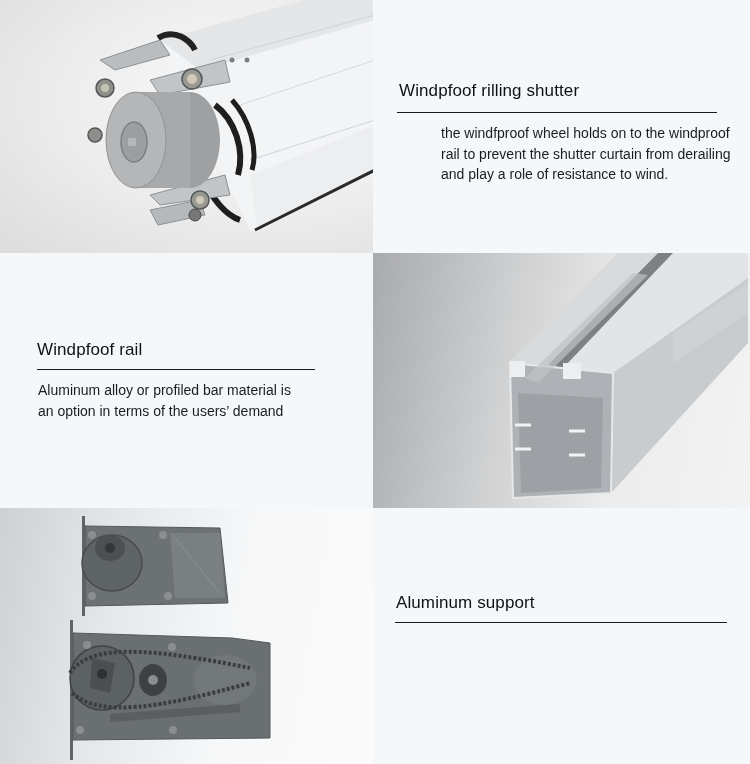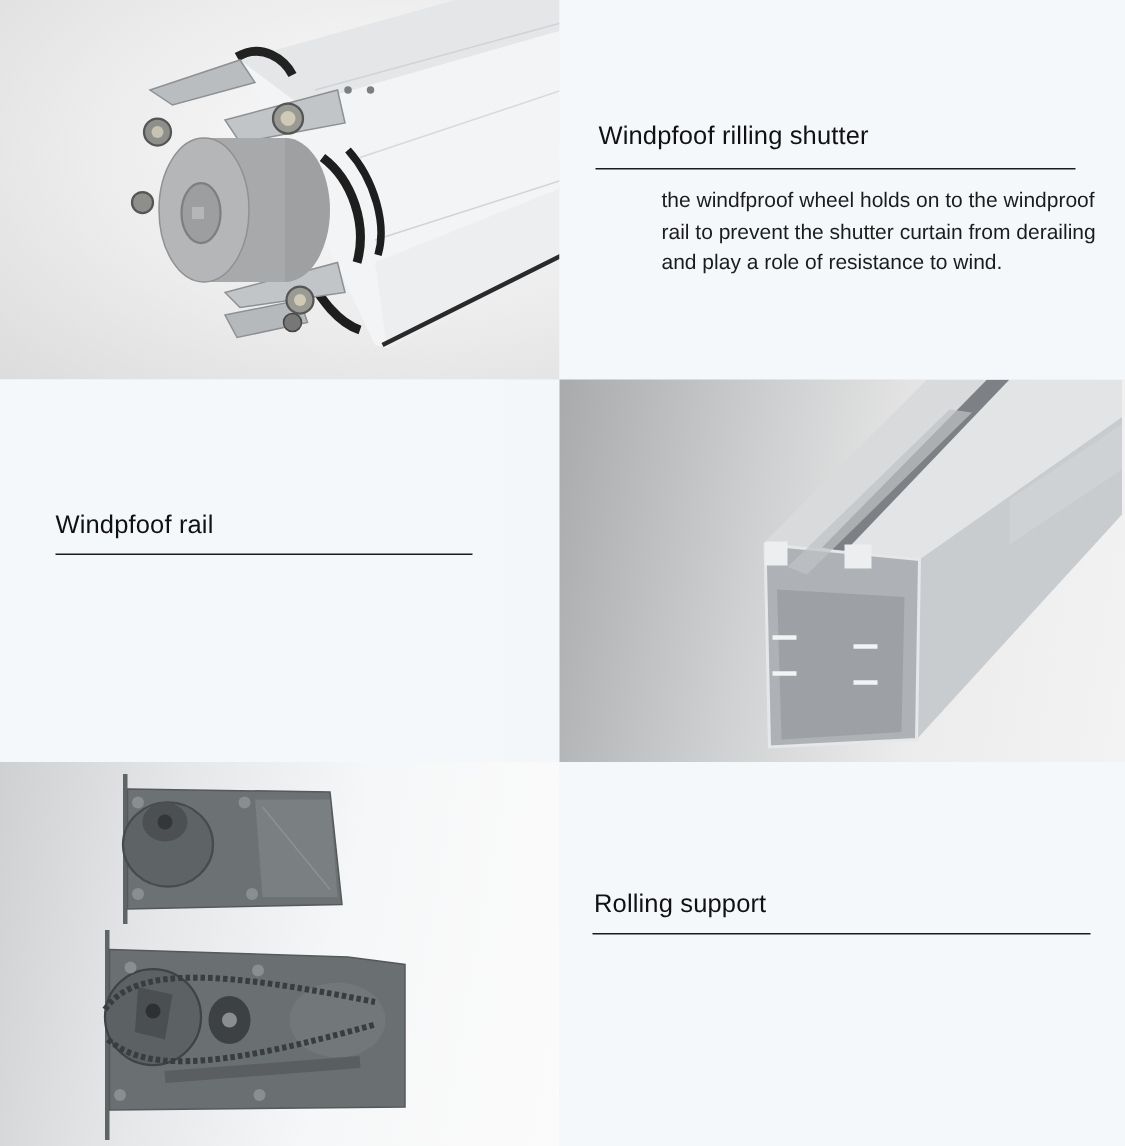--- a/index.html
+++ b/index.html
@@ -82,20 +82,22 @@
   <div class="heading" style="left:26px; top:81px;">Windpfoof rilling shutter</div>
   <div class="rule" style="left:24px; top:112px; width:320px;"></div>
   <div class="desc" style="left:27px; top:123px;margin-left:41px;">the windfproof wheel holds on to the windproof
 rail to prevent the shutter curtain from derailing
 and play a role of resistance to wind.</div>
 </div>
 
 <div class="cell text-cell" style="left:0; top:253px; width:336px; height:255px;">
   <div class="heading" style="left:37px; top:87px;">Windpfoof rail</div>
   <div class="rule" style="left:37px; top:116px; width:278px;"></div>
+  <div class="desc" style="left:38px; top:127px;">Aluminum alloy or profiled bar material is
+an option in terms of the users’ demand</div>
 </div>
 
 <div class="cell img2" style="left:373px; top:253px; width:377px; height:255px;" aria-label="Aluminum windproof guide rail profile">
   <svg width="377" height="255" viewBox="0 0 377 255">
 
     <polygon points="135,110 245,0 285,0 175,112" fill="#d8dadc"></polygon>
     <polygon points="190,115 300,0 375,0 375,25 240,120" fill="#e2e4e6"></polygon>
     <polygon points="175,112 285,0 300,0 190,115" fill="#7d8084"></polygon>
 
     <polygon points="240,120 375,25 375,90 238,240" fill="#c9cccf"></polygon>
@@ -140,15 +142,15 @@
     <path d="M72,185 C100,210 160,200 250,175" stroke="#3a3d3f" stroke-width="4" stroke-dasharray="3 2" fill="none"></path>
     <line x1="110" y1="210" x2="240" y2="200" stroke="#5a5e61" stroke-width="8"></line>
     <circle cx="87" cy="137" r="4" fill="#8a8e90"></circle>
     <circle cx="172" cy="139" r="4" fill="#8a8e90"></circle>
     <circle cx="80" cy="222" r="4" fill="#8a8e90"></circle>
     <circle cx="173" cy="222" r="4" fill="#8a8e90"></circle>
   </svg>
 </div>
 
 <div class="cell text-cell" style="left:373px; top:508px; width:377px; height:256px;">
-  <div class="heading" style="left:23px; top:85px;">Rolling support</div>
+  <div class="heading" style="left:23px; top:85px;">Aluminum support</div>
   <div class="rule" style="left:22px; top:114px; width:332px;"></div>
 </div>
 
 </body></html>

